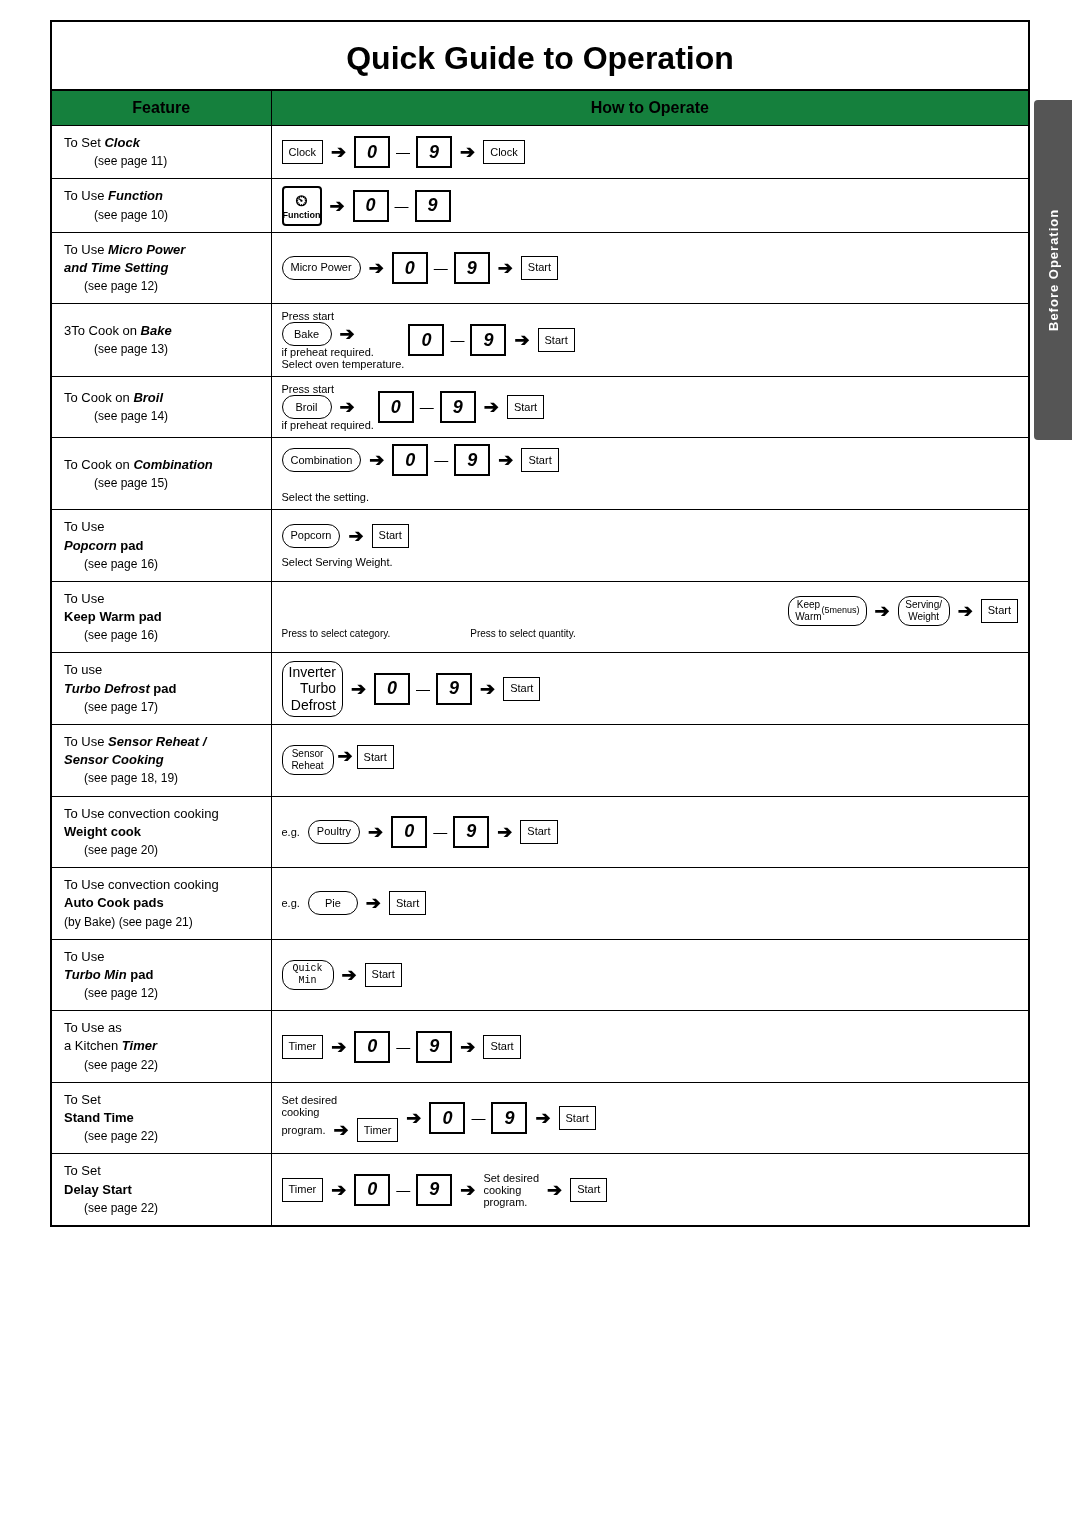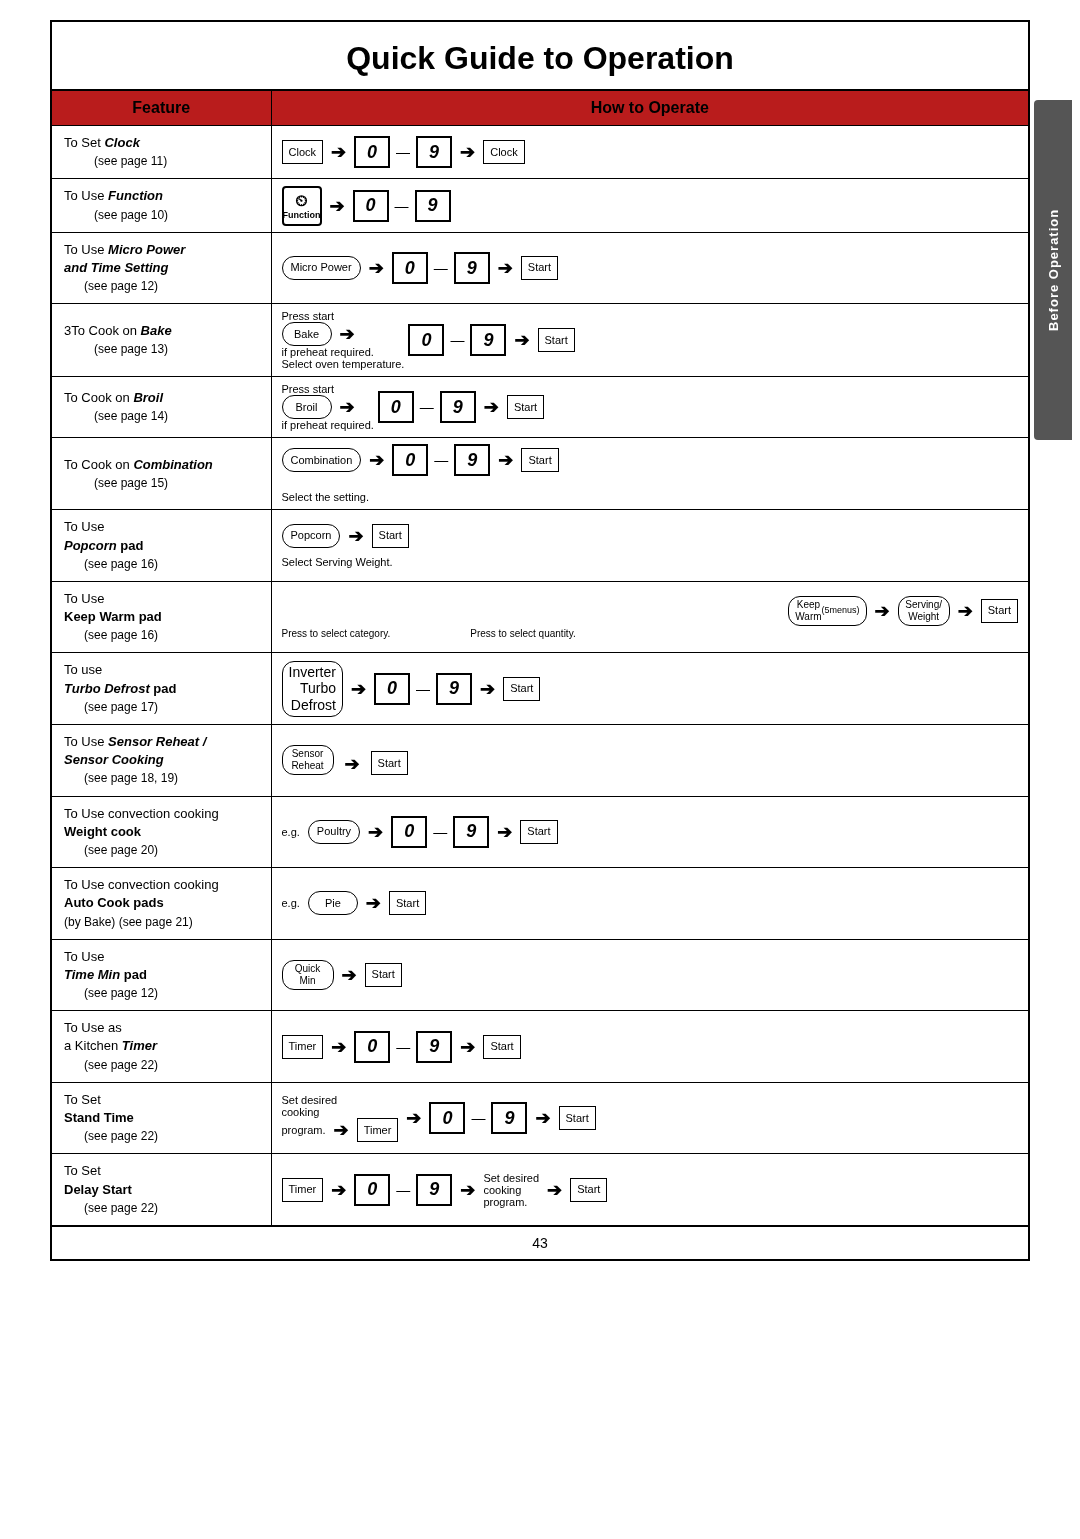--- a/index.html
+++ b/index.html
@@ -48,21 +48,21 @@
       width: 100%;
       border-collapse: collapse;
       border: 2px solid #000;
     }
     th {
       border: 1px solid #000;
       padding: 8px 12px;
       font-size: 16px;
       font-weight: bold;
       text-align: center;
-      background: #b91c1c;
+      background: #15803d;
     }
     th.feature-col {
       text-align: center;
       width: 220px;
     }
     td {
       border: 1px solid #000;
       padding: 6px 8px;
       vertical-align: middle;
     }
@@ -400,21 +400,21 @@
           </div>
         </td>
       </tr>
 
       <tr>
         <td class="feature-cell">
           To Use <span class="bold-italic">Sensor Reheat /<br>Sensor Cooking</span><br>
           <span style="padding-left:20px; font-size:12px;">(see page 18, 19)</span>
         </td>
         <td class="operation-cell">
-          <div style="display:flex; align-items:flex-end; flex-wrap:wrap; gap:7px;">
+          <div style="display:flex; align-items:flex-start; flex-wrap:wrap; gap:0;">
             <div class="multiline-key" style="font-size:10px; line-height:1.2; text-align:center;">Sensor<br>Reheat</div>
             <span class="arrow">➔</span>
             <span class="key">Start</span>
           </div>
         </td>
       </tr>
 
       <tr>
         <td class="feature-cell">
           To Use convection cooking<br>
@@ -451,26 +451,26 @@
             <span class="key-round">Pie</span>
             <span class="arrow">➔</span>
             <span class="key">Start</span>
           </div>
         </td>
       </tr>
 
       <tr>
         <td class="feature-cell">
           To Use<br>
-          <span class="bold-italic">Time Min</span> <span class="bold">pad</span><br>
+          <span class="bold-italic">Turbo Min</span> <span class="bold">pad</span><br>
           <span style="padding-left:20px; font-size:12px;">(see page 12)</span>
         </td>
         <td class="operation-cell">
           <div style="display:flex; align-items:center; flex-wrap:wrap; gap:4px;">
-            <div class="multiline-key" style="font-size:10px; line-height:1.2; text-align:center;">Quick<br>Min</div>
+            <div class="multiline-key" style="font-size:10px; line-height:1.2; text-align:center;font-family:Liberation Mono, monospace;">Quick<br>Min</div>
             <span class="arrow">➔</span>
             <span class="key">Start</span>
           </div>
         </td>
       </tr>
 
       <tr>
         <td class="feature-cell">
           To Use as<br>
           a Kitchen <span class="bold-italic">Timer</span><br>
@@ -549,14 +549,13 @@
             </div>
             <span class="arrow">➔</span>
             <span class="key">Start</span>
           </div>
         </td>
       </tr>
 
     </tbody>
   </table>
 
-  <div class="page-num">43</div>
 </div>
 
 </body></html>

